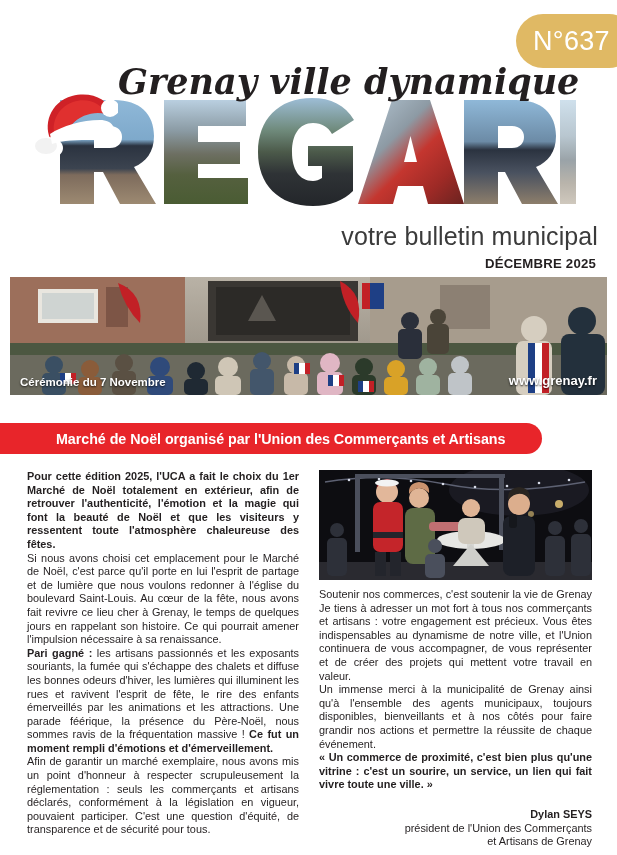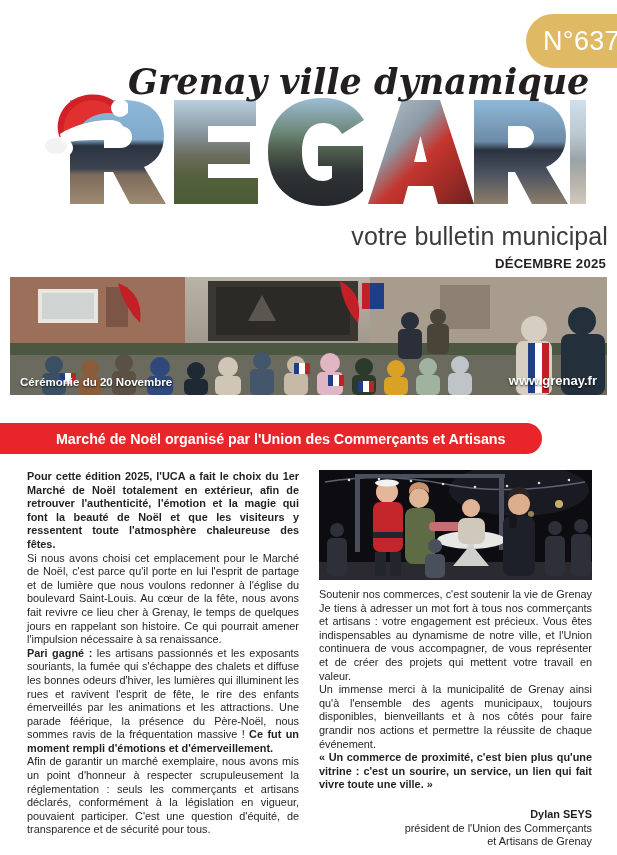--- a/index.html
+++ b/index.html
@@ -14,21 +14,20 @@
     overflow: hidden;
     font-family: "Liberation Sans", sans-serif;
     color: #231f20;
   }
 
   
   .masthead {
     position: relative;
     width: 603px;
     height: 262px;
-    margin-left: 10px;
   }
 
   .issue-badge {
     position: absolute;
     top: 14px;
     left: 516px;
     width: 120px;
     height: 54px;
     background: #e0b964;
     border-radius: 27px;
@@ -441,21 +440,21 @@
         <rect x="284" y="86" width="5" height="11" fill="#1e3f85"></rect>
         <rect x="295" y="86" width="5" height="11" fill="#c22026"></rect>
       <rect x="318" y="98" width="16" height="11" fill="#ffffff"></rect>
         <rect x="318" y="98" width="5" height="11" fill="#1e3f85"></rect>
         <rect x="329" y="98" width="5" height="11" fill="#c22026"></rect>
       <rect x="348" y="104" width="16" height="11" fill="#ffffff"></rect>
         <rect x="348" y="104" width="5" height="11" fill="#1e3f85"></rect>
         <rect x="359" y="104" width="5" height="11" fill="#c22026"></rect>
     </g>
   </svg>
-  <div class="banner-caption">Cérémonie du 20 Novembre</div>
+  <div class="banner-caption">Cérémonie du 7 Novembre</div>
   <div class="banner-url">www.grenay.fr</div>
 </div>
 
 <div class="section-bar">
   <span>Marché de Noël organisé par l'Union des Commerçants et Artisans</span>
 </div>
 
 <div class="article">
 
   <div class="col-left">

